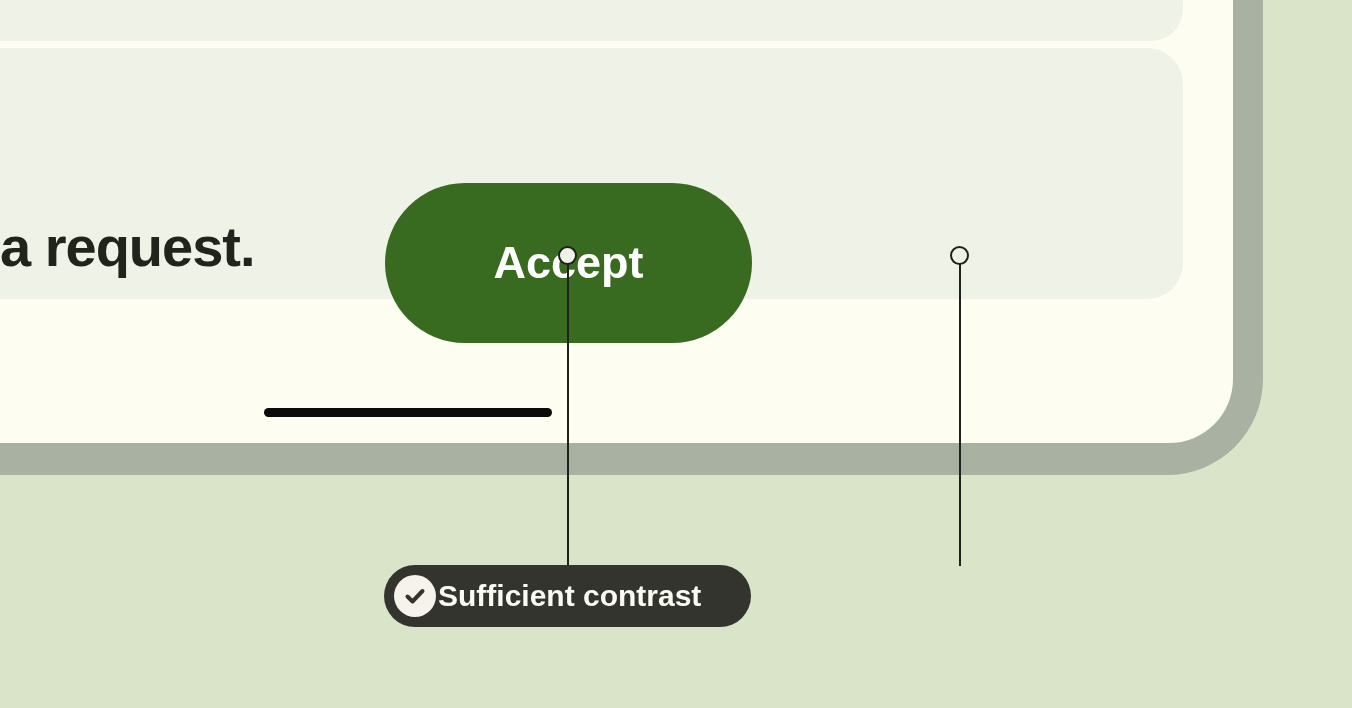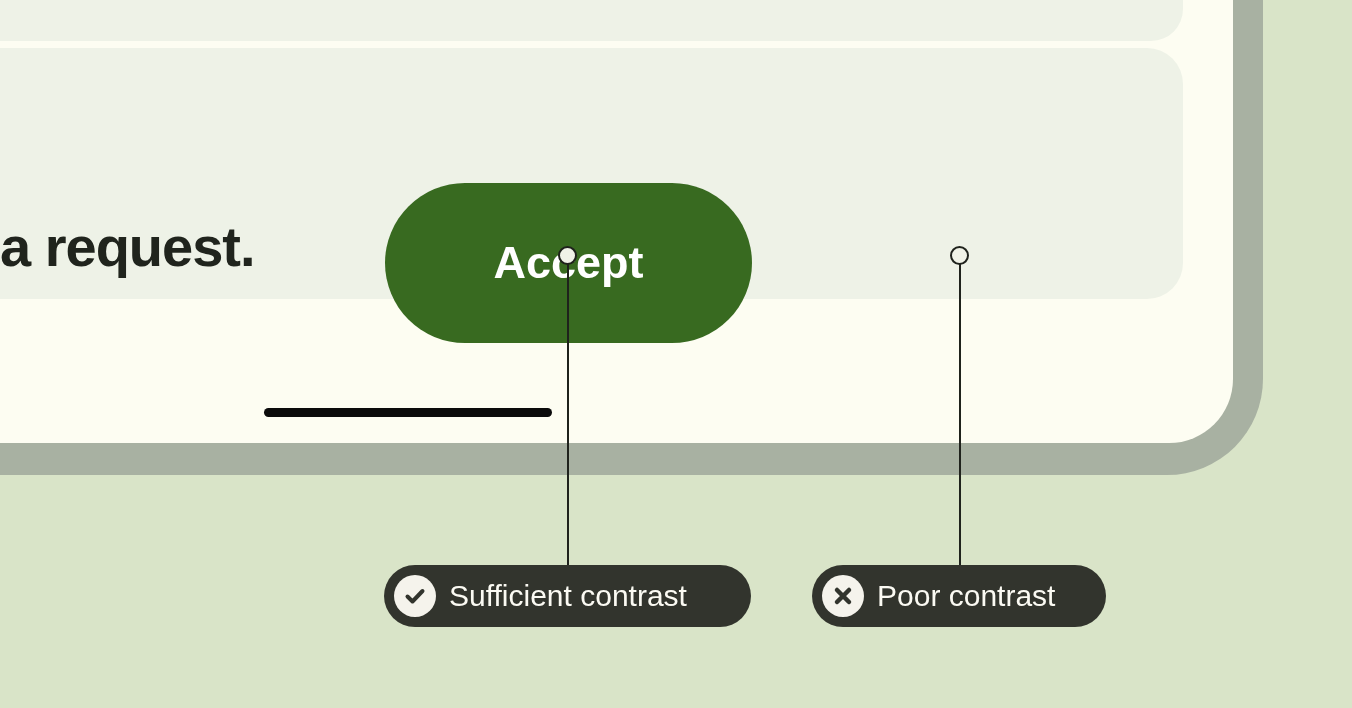--- a/index.html
+++ b/index.html
@@ -56,23 +56,23 @@
   .leader-2{left:959px;top:258px;height:308px;}
   .anchor-dot{
     position:absolute;width:15px;height:15px;border-radius:50%;
     border:2.5px solid var(--line,#1f221c);background:var(--anchor-fill,#f0f2e7);
   }
   .dot-1{left:558px;top:246px;}
   .dot-2{left:950px;top:246px;}
   .callout{
     position:absolute;top:565px;height:62px;border-radius:31px;
     background:var(--callout-bg,#32342d);
-    display:flex;align-items:center;gap:13px;
+    display:flex;align-items:center;gap:2px;
     padding:0 22px 0 10px;box-sizing:border-box;
-    color:var(--callout-text,#fbfaf3);font-size:30px;font-weight:400;
+    color:var(--callout-text,#fbfaf3);font-size:30px;font-weight:700;
     white-space:nowrap;
   }
   .callout-1{left:384px;width:367px;}
   .callout-2{left:812px;width:294px;}
   .callout-icon{
     flex:0 0 auto;width:42px;height:42px;border-radius:50%;
     background:var(--callout-icon-bg,#f5f3ec);
     display:flex;align-items:center;justify-content:center;
   }
   .callout-icon svg{display:block;}
@@ -101,22 +101,14 @@
 
   <div class="callout callout-1">
     <span class="callout-icon">
       <svg width="24" height="24" viewBox="0 0 24 24">
         <path d="M4.5 12.5 L9.5 17.5 L19.5 7" fill="none" stroke="#32342d" stroke-width="4" stroke-linecap="round" stroke-linejoin="round"></path>
       </svg>
     </span>
     <span>Sufficient contrast</span>
   </div>
 
-  <div class="callout callout-2">
-    <span class="callout-icon">
-      <svg width="24" height="24" viewBox="0 0 24 24">
-        <path d="M6 6 L18 18 M18 6 L6 18" fill="none" stroke="#32342d" stroke-width="4.5" stroke-linecap="round"></path>
-      </svg>
-    </span>
-    <span>Poor contrast</span>
-  </div>
 
 </div>
 
 </body></html>

